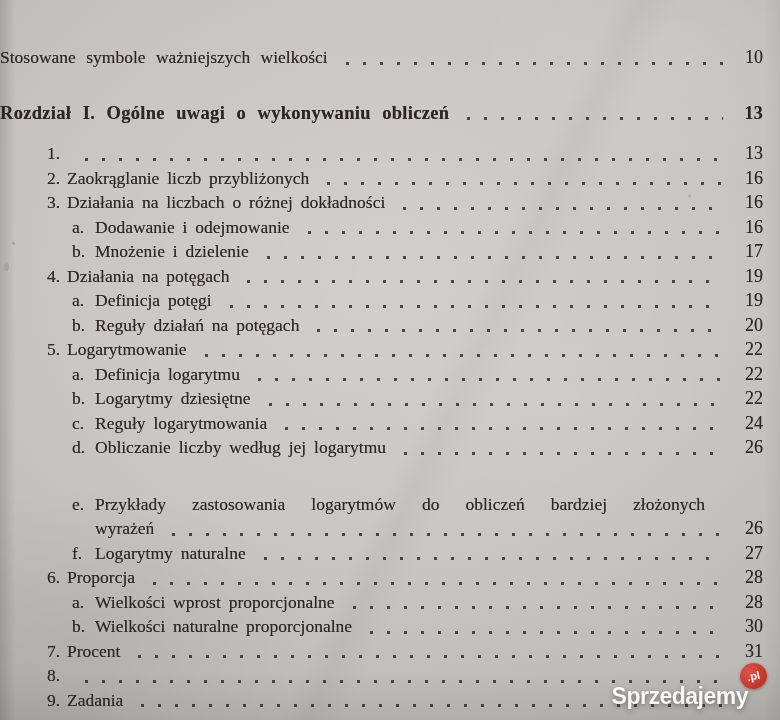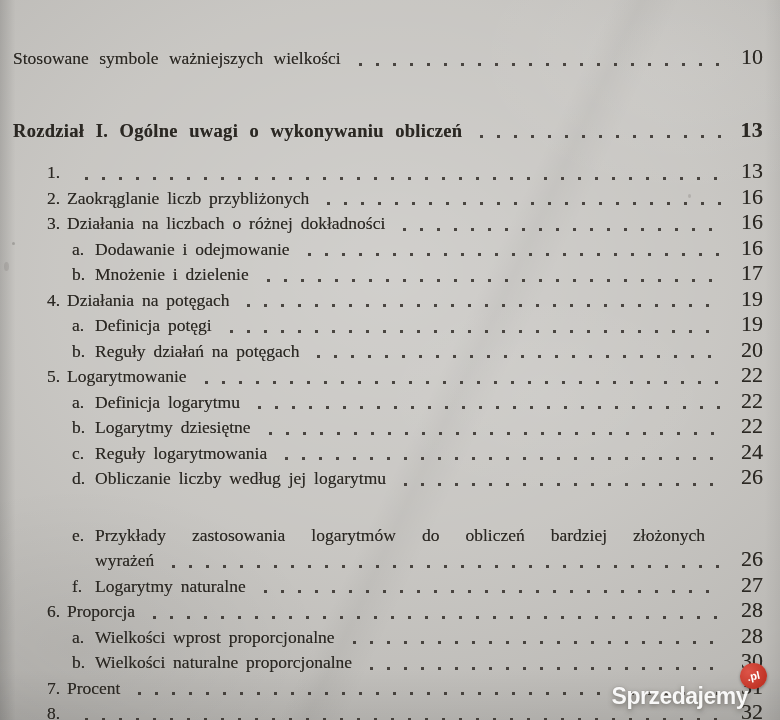--- a/index.html
+++ b/index.html
@@ -30,31 +30,31 @@
 
   .row {
     display: flex;
     align-items: baseline;
     font-size: 17.5px;
     line-height: 24.5px;
     word-spacing: 3.5px;
     text-shadow: 0 0 .5px rgba(43,40,35,.55);
     white-space: nowrap;
   }
-  .row.lvl0 { padding-left: 13px; }
+  .row.lvl0 { }
   .row.lvl1 { padding-left: 47px; }
   .row.lvl2 { padding-left: 72px; }
   .row.lvl3 { padding-left: 95px; }
 
   .row .marker { flex: 0 0 auto; }
   .row.lvl1 .marker { width: 20px; }
   .row.lvl2 .marker { width: 23px; }
 
   .row.kind-chapter {
-    margin-top: 47px;
+    margin-top: 31px;
     margin-bottom: 16px;
     font-weight: bold;
     font-size: 18.5px;
     word-spacing: 6.5px;
     letter-spacing: .3px;
   }
   .row.kind-intro { word-spacing: 6px; }
 
   .row .txt { flex: 0 0 auto; }
   .row.fill { white-space: normal; }
@@ -74,21 +74,21 @@
     background-image: radial-gradient(circle, rgba(45,40,35,.82) 1.5px, rgba(45,40,35,0) 1.9px);
     background-size: 17px 7px;
     background-repeat: repeat-x;
     background-position: left center;
   }
 
   .pagecol {
     flex: 0 0 auto;
     min-width: 26px;
     text-align: right;
-    font-size: 22px;
+    font-size: 18px;
   }
 
   .speck { position: absolute; background: rgba(50,45,40,.45); border-radius: 50%; }
 
   .wm { position: absolute; right: 0; bottom: 0; width: 230px; height: 75px; }
   .wm-text {
     position: absolute;
     right: 32px; bottom: 10px;
     font-family: "Liberation Sans", "DejaVu Sans", sans-serif;
     font-weight: bold;

